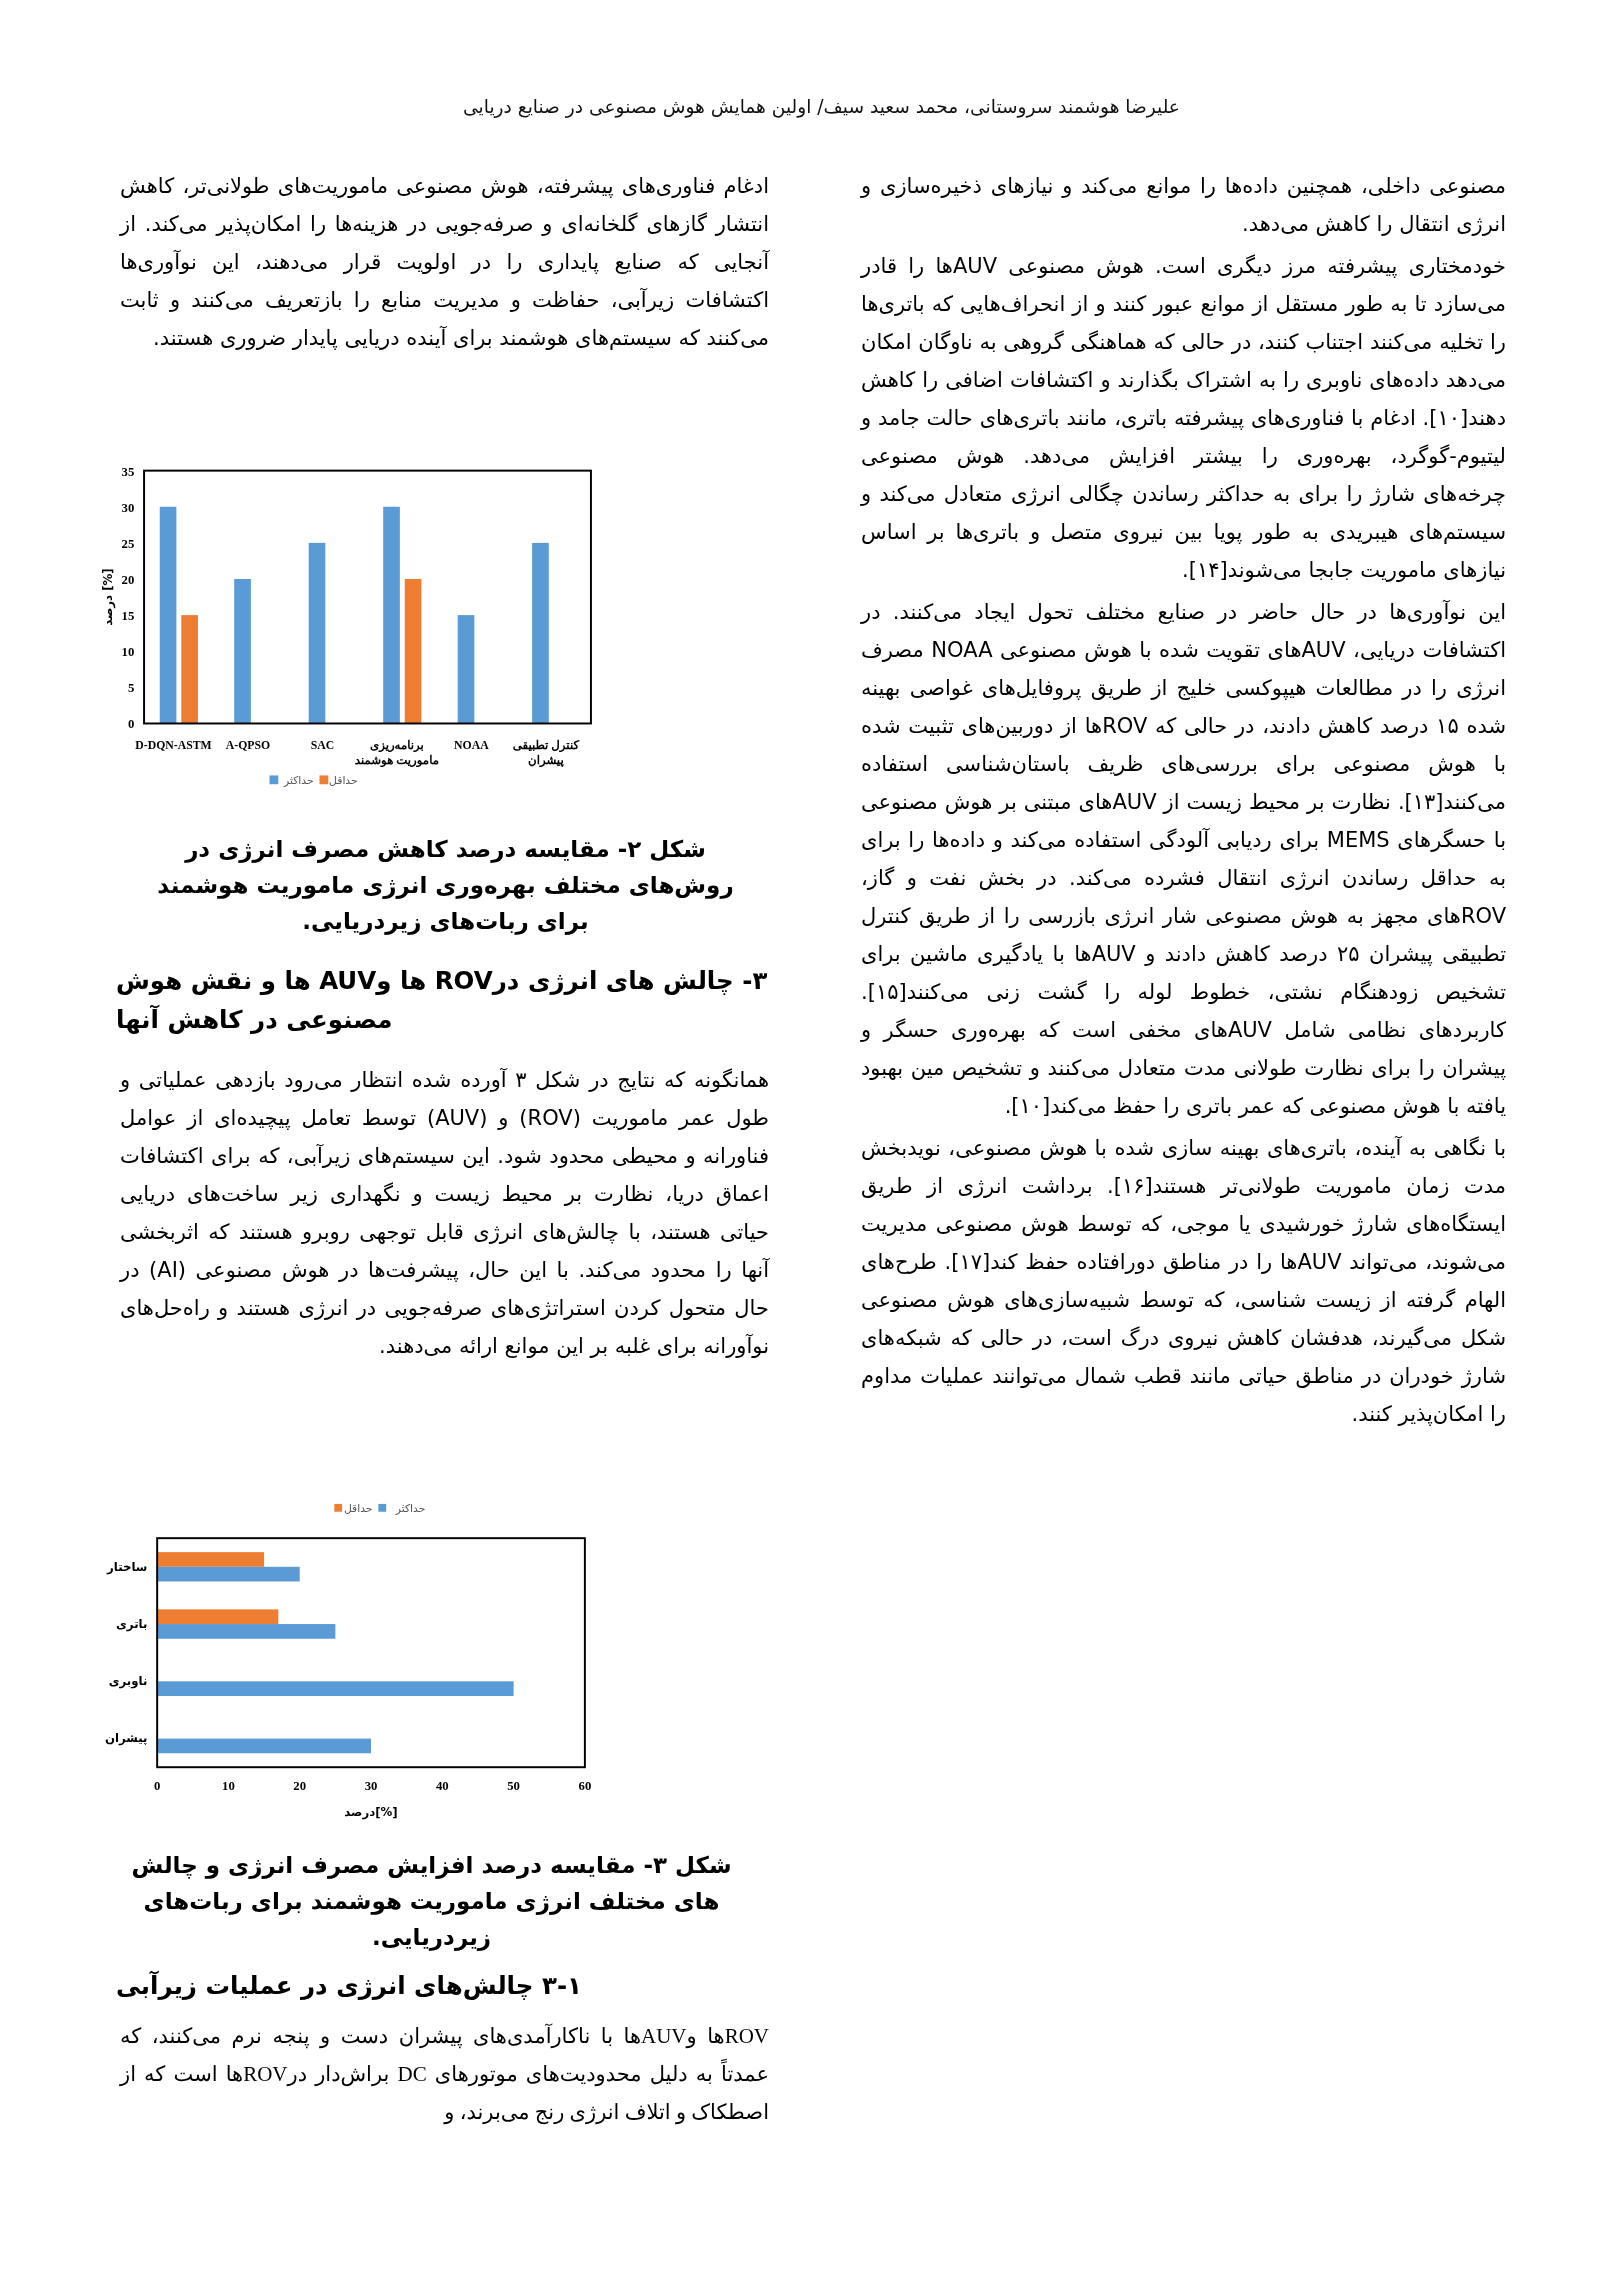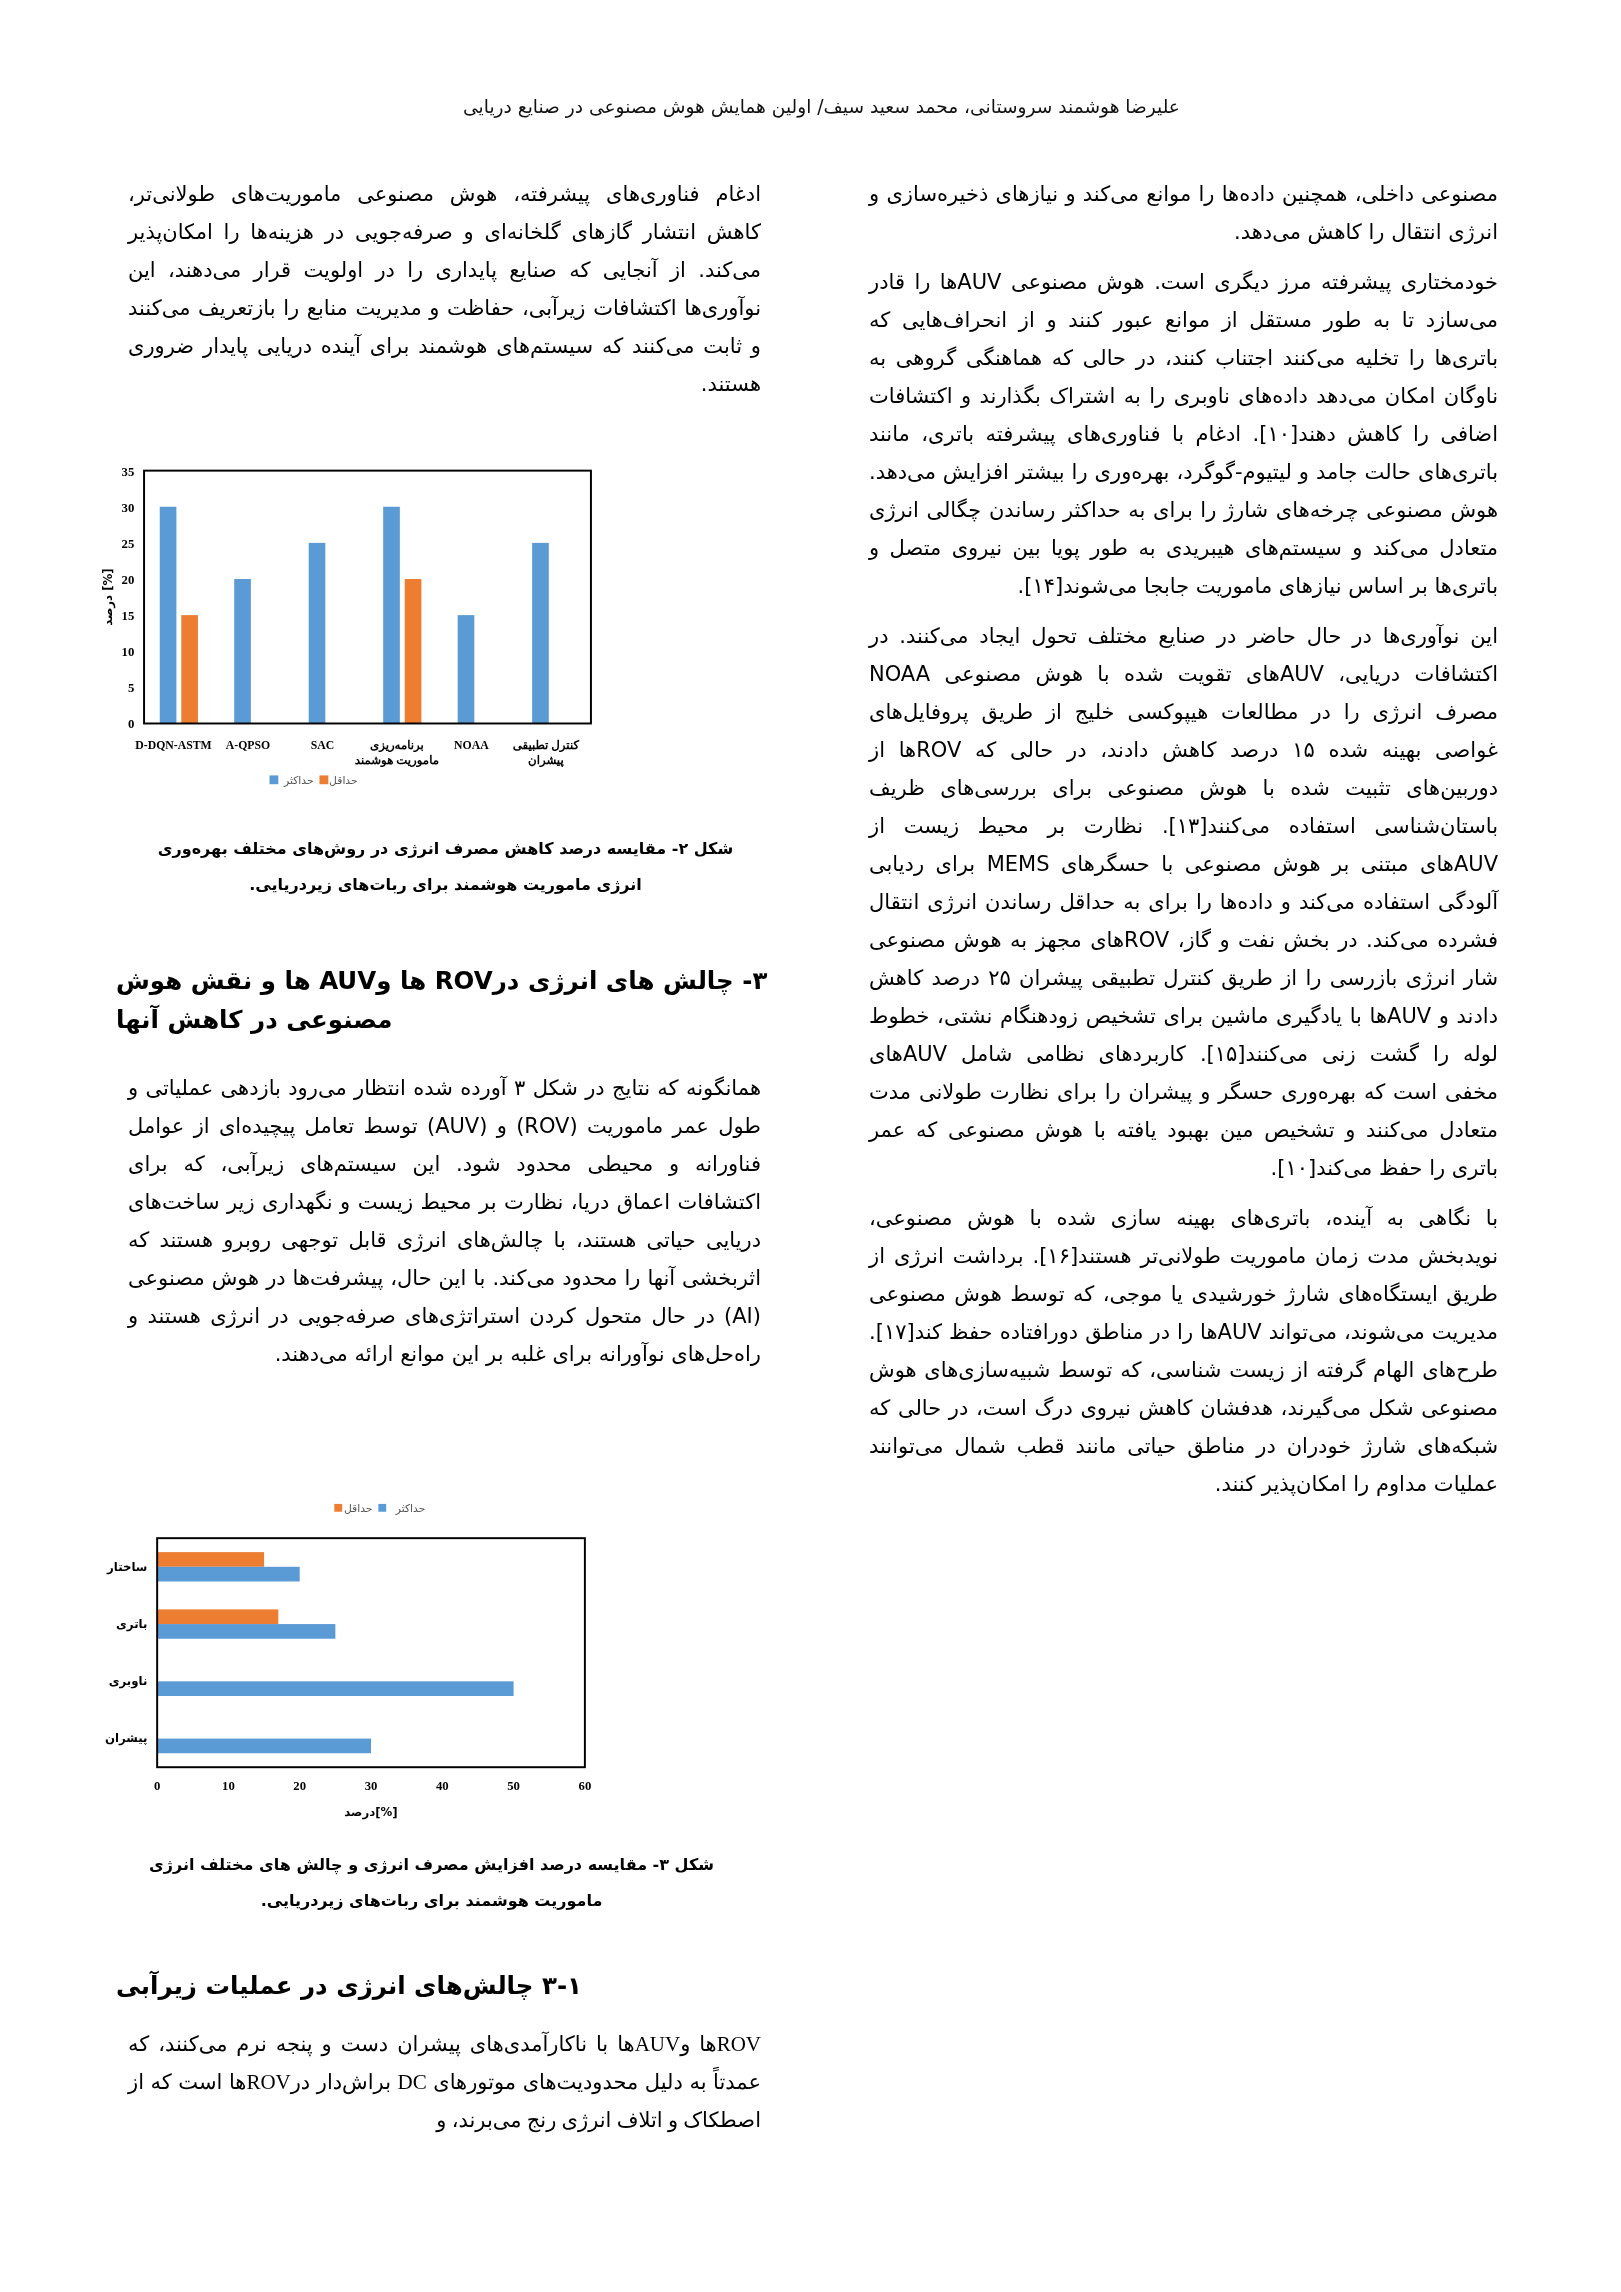--- a/index.html
+++ b/index.html
@@ -2,25 +2,25 @@
 <html><head>
 <meta charset="utf-8">
 <style>
   html, body { margin:0; padding:0; background:#ffffff; }
   body { width:1621px; height:2293px; position:relative; overflow:hidden;
          font-family:"DejaVu Serif","Liberation Serif",serif; color:#000; }
   .running-head { position:absolute; top:96px; left:0; width:1621px; text-align:center;
          direction:rtl; font-size:18.6px; color:#111; font-family:"DejaVu Sans","Liberation Sans",sans-serif;margin-left:11px; }
   .col { position:absolute; direction:rtl; text-align:justify; font-size:21px; line-height:38px;
          font-family:"DejaVu Sans","Liberation Sans",sans-serif; }
-  .col p { margin:12px; }
+  .col p { margin:4px; }
   .col-right { left:857px; top:163px; width:653px; }
   .col-left-top { left:116px; top:163px; width:657px; }
   .caption { position:absolute; direction:rtl; text-align:center; font-weight:bold;
-         font-size:16px; line-height:36px; font-family:"DejaVu Sans","Liberation Sans",sans-serif; }
+         font-size:23px; line-height:36px; font-family:"DejaVu Sans","Liberation Sans",sans-serif; }
   .heading { position:absolute; direction:rtl; text-align:left; font-weight:bold; font-size:24.5px;
          line-height:39px; font-family:"DejaVu Sans","Liberation Sans",sans-serif; }
   .chart { position:absolute; }
   .chart svg { display:block; }
 </style>
 </head>
 <body>
 
 <div class="running-head">علیرضا هوشمند سروستانی، محمد سعید سیف/ اولین همایش هوش مصنوعی در صنایع دریایی</div>
 

